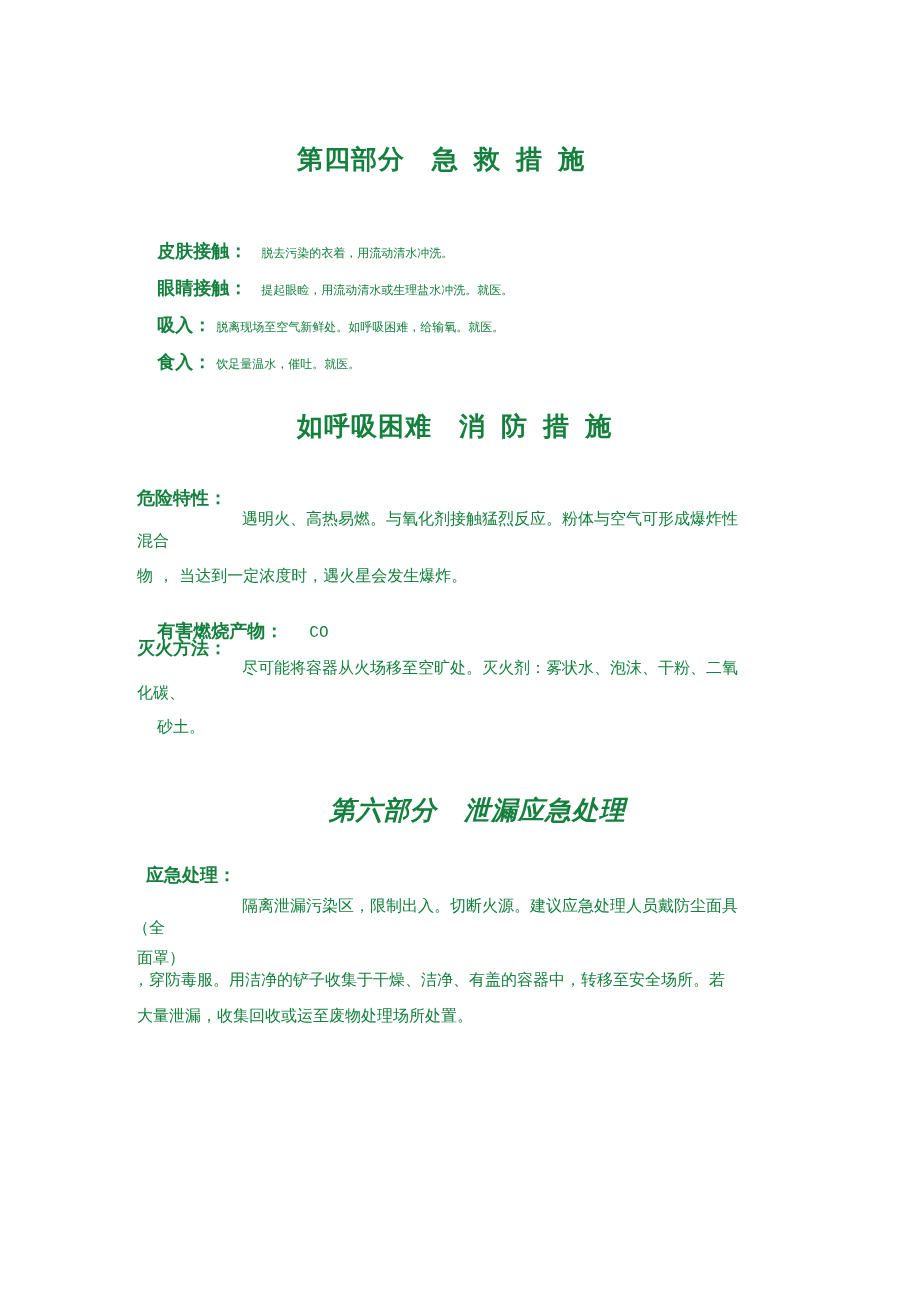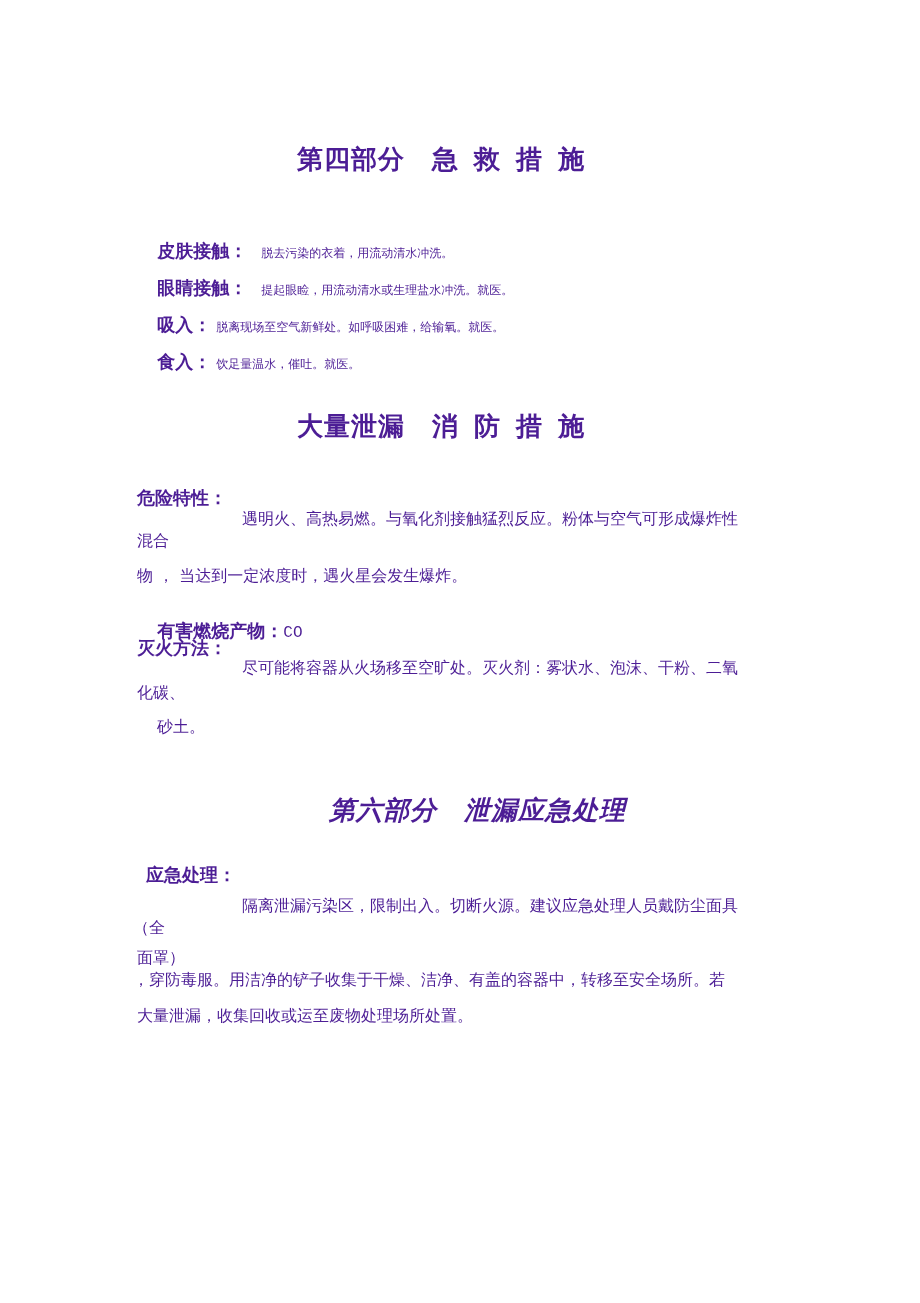--- a/index.html
+++ b/index.html
@@ -2,36 +2,36 @@
 <html><head>
 <meta charset="utf-8">
 <style>
   html,body { margin:0; padding:0; background:#888; }
   .page {
     position:relative;
     width:920px; height:1303px;
     margin:0 auto;
     background:#ffffff;
     font-family:"DejaVu Sans","Liberation Sans",sans-serif;
-    color:#4c1d95;
+    color:#15803d;
     overflow:hidden;
   }
   .abs { position:absolute; white-space:pre; line-height:1.15; }
   .sec-title {
     font-size:26px;
     font-weight:bold;
     letter-spacing:1px;
     word-spacing:5px;
   }
   .body-line { font-size:16px; }
   .lbl { font-size:18px; font-weight:bold; }
   .txt { font-size:12px; font-weight:normal; }
   .gap-wide { margin-left:14px; }
   .gap-narrow { margin-left:5px; }
-  .gap-co { }
+  .gap-co { margin-left:26px; }
   .mono {
     font-family:"Liberation Mono","DejaVu Sans Mono",monospace;
     font-size:16px; font-weight:normal;
   }
 </style>
 </head>
 <body>
 
 <div class="page">
 
@@ -46,21 +46,21 @@
   </div>
 
   <div class="abs body-line" style="top:260px; left:137px;">
     <span class="lbl">眼睛接触：</span><span class="txt gap-wide">提起眼睑，用流动清水或生理盐水冲洗。就医。</span>
   </div>
 
   <div class="abs body-line" style="top:334px; left:137px;">
     <span class="lbl">食入：</span><span class="txt gap-narrow">饮足量温水，催吐。就医。</span>
   </div>
 
-  <div class="abs sec-title" style="top:412px; left:297px;">大量泄漏　消 防 措 施</div>
+  <div class="abs sec-title" style="top:412px; left:297px;">如呼吸困难　消 防 措 施</div>
 
   <div class="abs lbl" style="top:488px; left:137px;">危险特性：</div>
 
   <div class="abs body-line" style="top:510px; left:242px;">遇明火、高热易燃。与氧化剂接触猛烈反应。粉体与空气可形成爆炸性</div>
 
   <div class="abs body-line" style="top:532px; left:137px;">混合</div>
 
   <div class="abs body-line" style="top:567px; left:137px;">物 ， 当达到一定浓度时，遇火星会发生爆炸。</div>
 
   <div class="abs body-line" style="top:603px; left:137px;">

